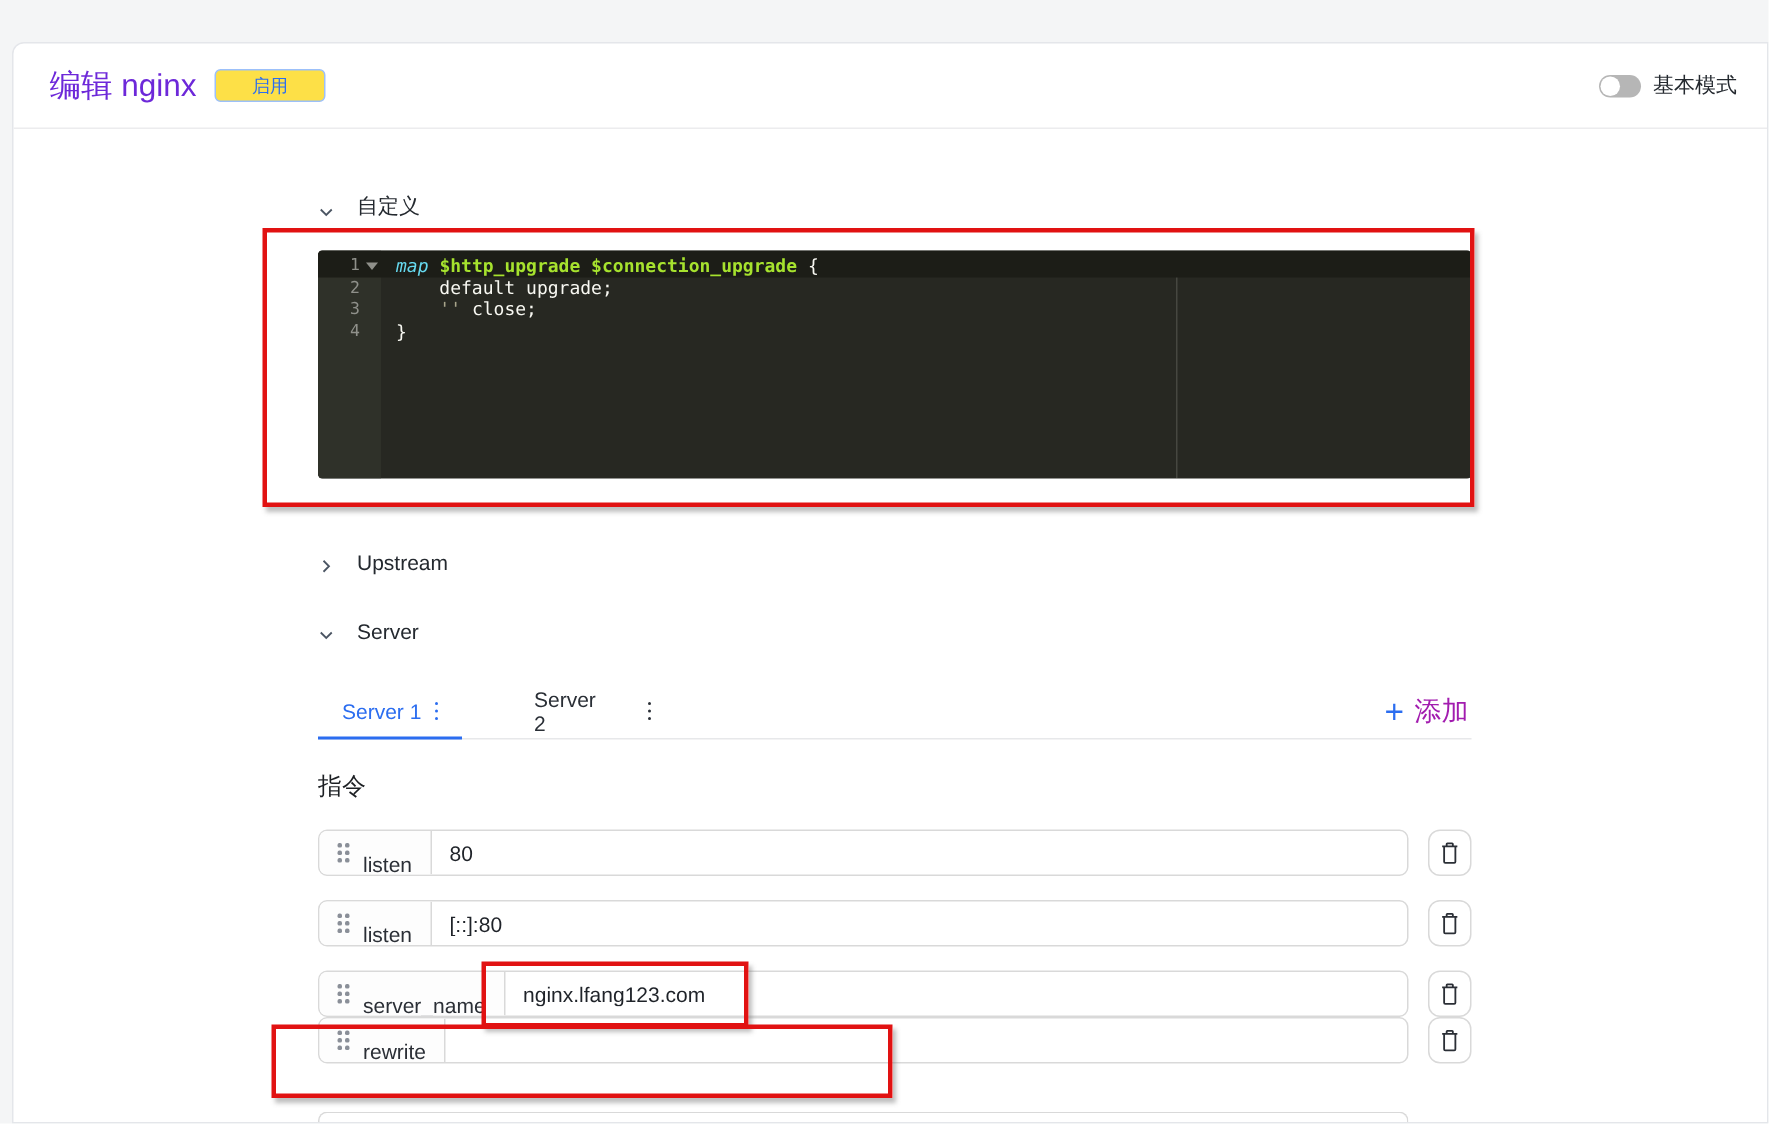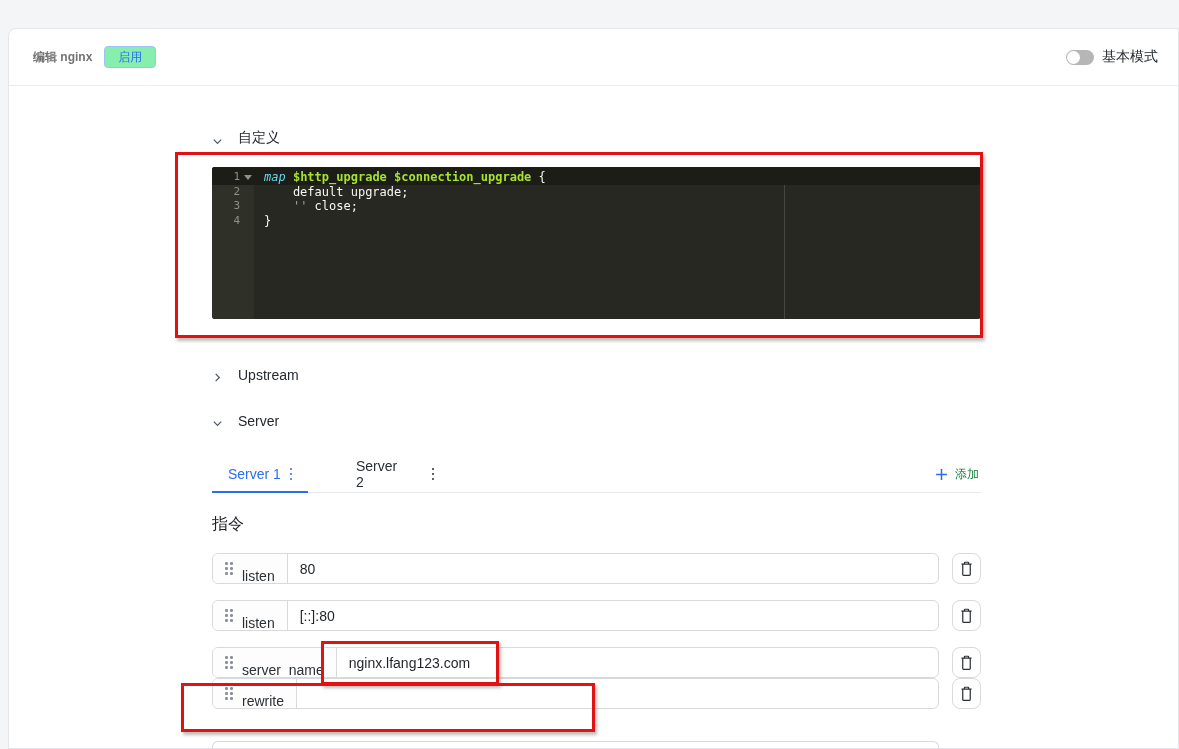--- a/index.html
+++ b/index.html
@@ -18,26 +18,26 @@
     border:1px solid #e4e6ea;
     border-radius:8px 0 0 0;
     overflow:hidden;
   }
   
   .hdr {
     height:57px; display:flex; align-items:center;
     padding:0 20px 0 24px;
     border-bottom:1px solid #ececee;
   }
-  .hdr-title { font-size:12px; font-weight:bold; color:#737373; }
+  .hdr-title { font-size:21px; font-weight:normal; color:#6d28d9; }
   .badge {
     margin-left:12px;
     font-size:12px; color:#2b6df0;
-    background:#86efac; border:1px solid #9cc0fa;
-    border-radius:4px; padding:2px 13px; line-height:16px;
+    background:#fde047; border:1px solid #9cc0fa;
+    border-radius:4px; padding:2px 24px; line-height:16px;
   }
   .hdr-spacer { flex:1; }
   .switch {
     width:28px; height:15px; border-radius:8px; background:#b6b6b6;
     position:relative; cursor:pointer; flex:none;
   }
   .switch .knob {
     position:absolute; left:1px; top:1px; width:13px; height:13px;
     border-radius:50%; background:#fff;
   }
@@ -90,21 +90,21 @@
   }
   .tab + .tab { margin-left:32px;gap:28px; }
   .tab.active { color:#2b6df0; }
   .tab.active::after {
     content:""; position:absolute; left:0; right:0; bottom:-1px; height:2px; background:#2b6df0;
   }
   .kebab { display:inline-flex; flex-direction:column; gap:2.5px; padding:2px; cursor:pointer; }
   .kebab i { width:2.5px; height:2.5px; border-radius:50%; background:currentColor; }
   .add-btn {
     margin-left:auto; display:flex; align-items:center; gap:7px;
-    color:#15803d; font-size:12px; cursor:pointer; padding-right:2px;
+    color:#a21caf; font-size:18px; cursor:pointer; padding-right:2px;
   }
 
   
   .dir-heading { position:absolute; left:0; top:485px; font-size:16px; font-weight:500; color:#1c1f23; }
   .dir-row { position:absolute; left:0; width:769px; height:31px; display:flex; align-items:stretch; }
   .dir-group {
     width:727px; border:1px solid #d9d9d9; border-radius:6px; background:#fff;
     display:flex; align-items:stretch; overflow:hidden;
   }
   .dir-addon {

